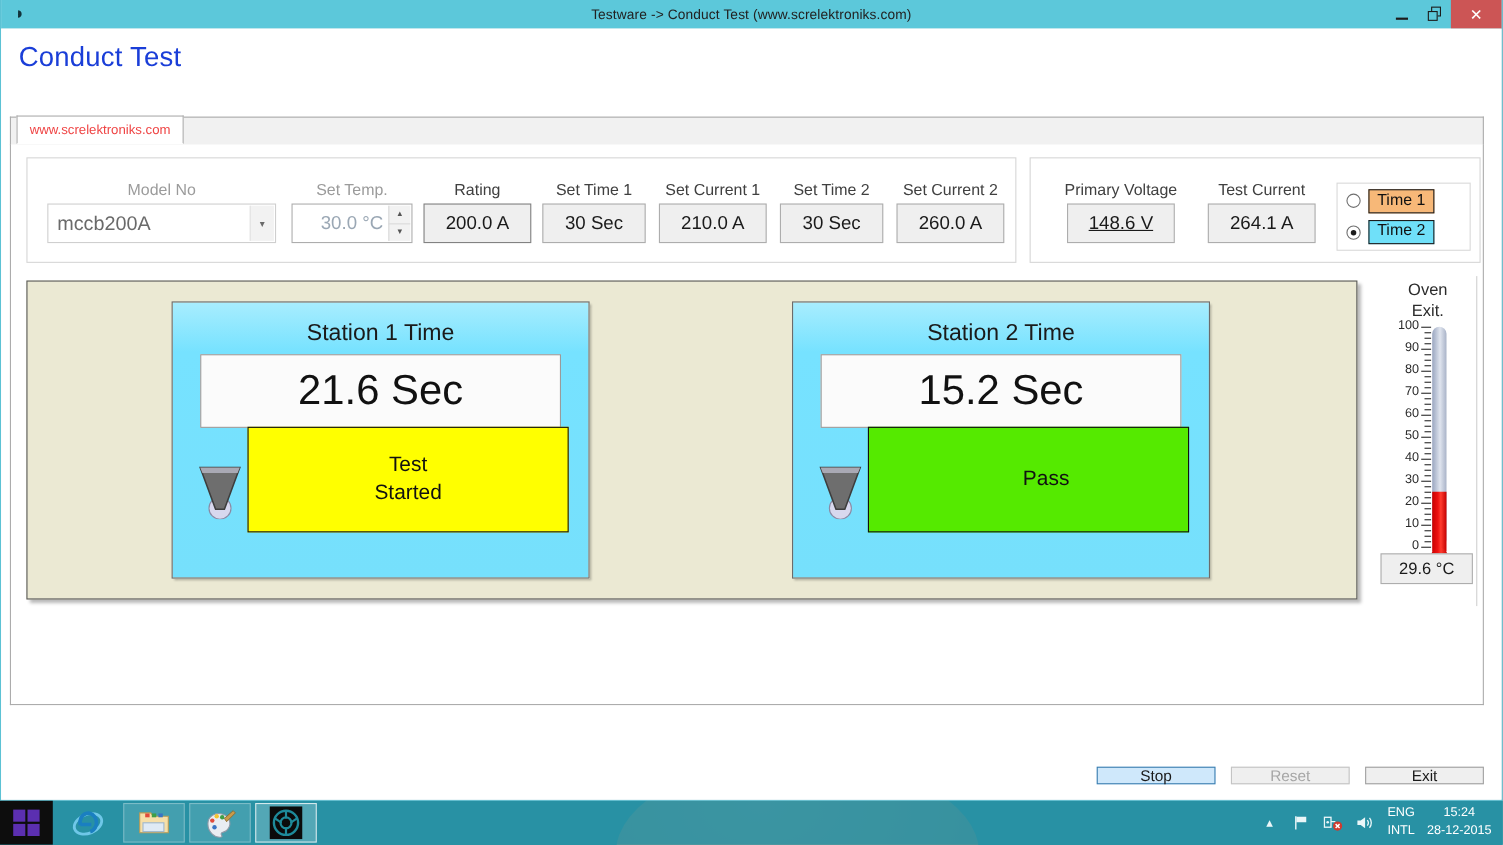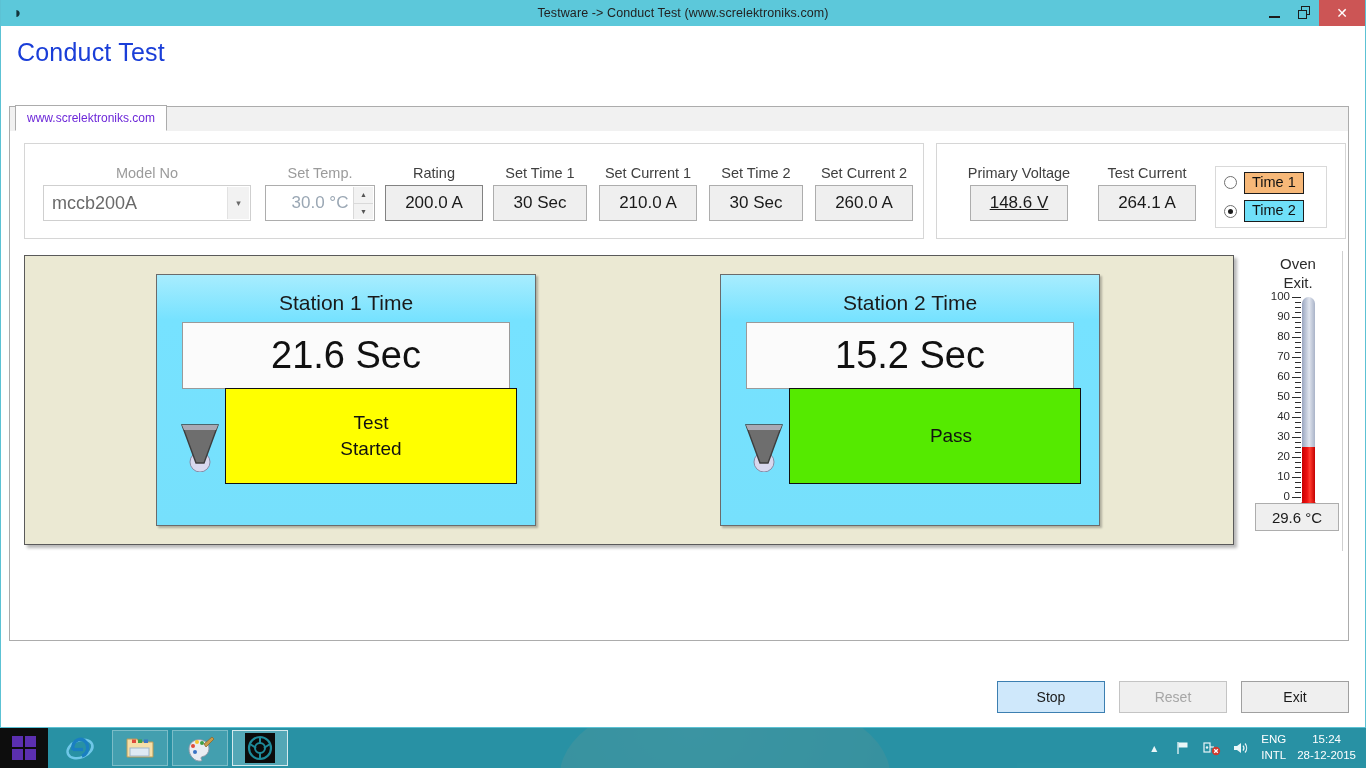--- a/index.html
+++ b/index.html
@@ -68,21 +68,21 @@
   }
   .tabstrip-bg {
     position:absolute; left:0; right:0; top:0; bottom:0;
     background:#f1f1f1; border:1px solid #acacac; border-bottom:none;
   }
   .tab {
     position: relative; z-index: 2;
     margin-left: 6px; height: 26px; padding: 0 11px;
     background: #fff; border: 1px solid #acacac; border-bottom: 1px solid #fff;
     display: flex; align-items: center;
-    font-size: 12px; color: #6d28d9; line-height: 1;
+    font-size: 12px; color: #ef4444; line-height: 1;
   }
   .tabpage {
     position: absolute; left: 8px; right: 16px; top: 105px; bottom: 86px;
     background: #fff; border: 1px solid #acacac; border-top: none;
   }
 
   
   .grp {
     position: absolute; background: #fff; border: 1px solid #d6d6d6;
   }
@@ -124,21 +124,21 @@
   }
   .spin .sb {
     flex: 1; background: #f2f2f2; border-left: 1px solid #d9d9d9;
     display:flex; align-items:center; justify-content:center;
     font-size: 7px; color:#555;
   }
   .spin .sb + .sb { border-top: 1px solid #d9d9d9; }
 
   
   .radiogrp {
-    position: absolute; left: 278px; top: 22px; width: 112px; height: 62px;
+    position: absolute; left: 278px; top: 22px; width: 122px; height: 62px;
     border: 1px solid #d9d9d9; background:#fff;
     display: flex; flex-direction: column; justify-content: center; gap: 6px;
     padding-left: 8px;
   }
   .radio-row { display:flex; align-items:center; gap: 7px; }
   .rb {
     width: 13px; height: 13px; border-radius: 50%;
     border: 1px solid #707070; background:#fff; position: relative; flex:none;
   }
   .rb.checked::after {
@@ -229,21 +229,21 @@
   .thermo-sep {
     position: absolute; left: 1332px; top: 120px; width: 1px; height: 300px;
     background: #d0d0d0;
   }
 
   
   .btnrow {
     position: absolute; right: 16px; bottom: 14px; display: flex; gap: 14px;
   }
   .btn {
-    width: 108px; height: 32px; display:flex; align-items:center; justify-content:center;
+    width: 108px; height: 16px; display:flex; align-items:center; justify-content:center;
     font-size: 14px; background: #efefef; border: 1px solid #a0a0a0; color: #1a1a1a;
   }
   .btn.focused { background: #cfe8fb; border: 1px solid #3c7fb1; }
   .btn.disabled { color: #a6a6a6; border-color: #c4c4c4; background:#efefef; }
 
   
   .taskbar {
     position:absolute; left:0; bottom:0; width:1366px; height:40px;
     background: rgba(41,145,163,0.88);
     display:flex; align-items:center;

